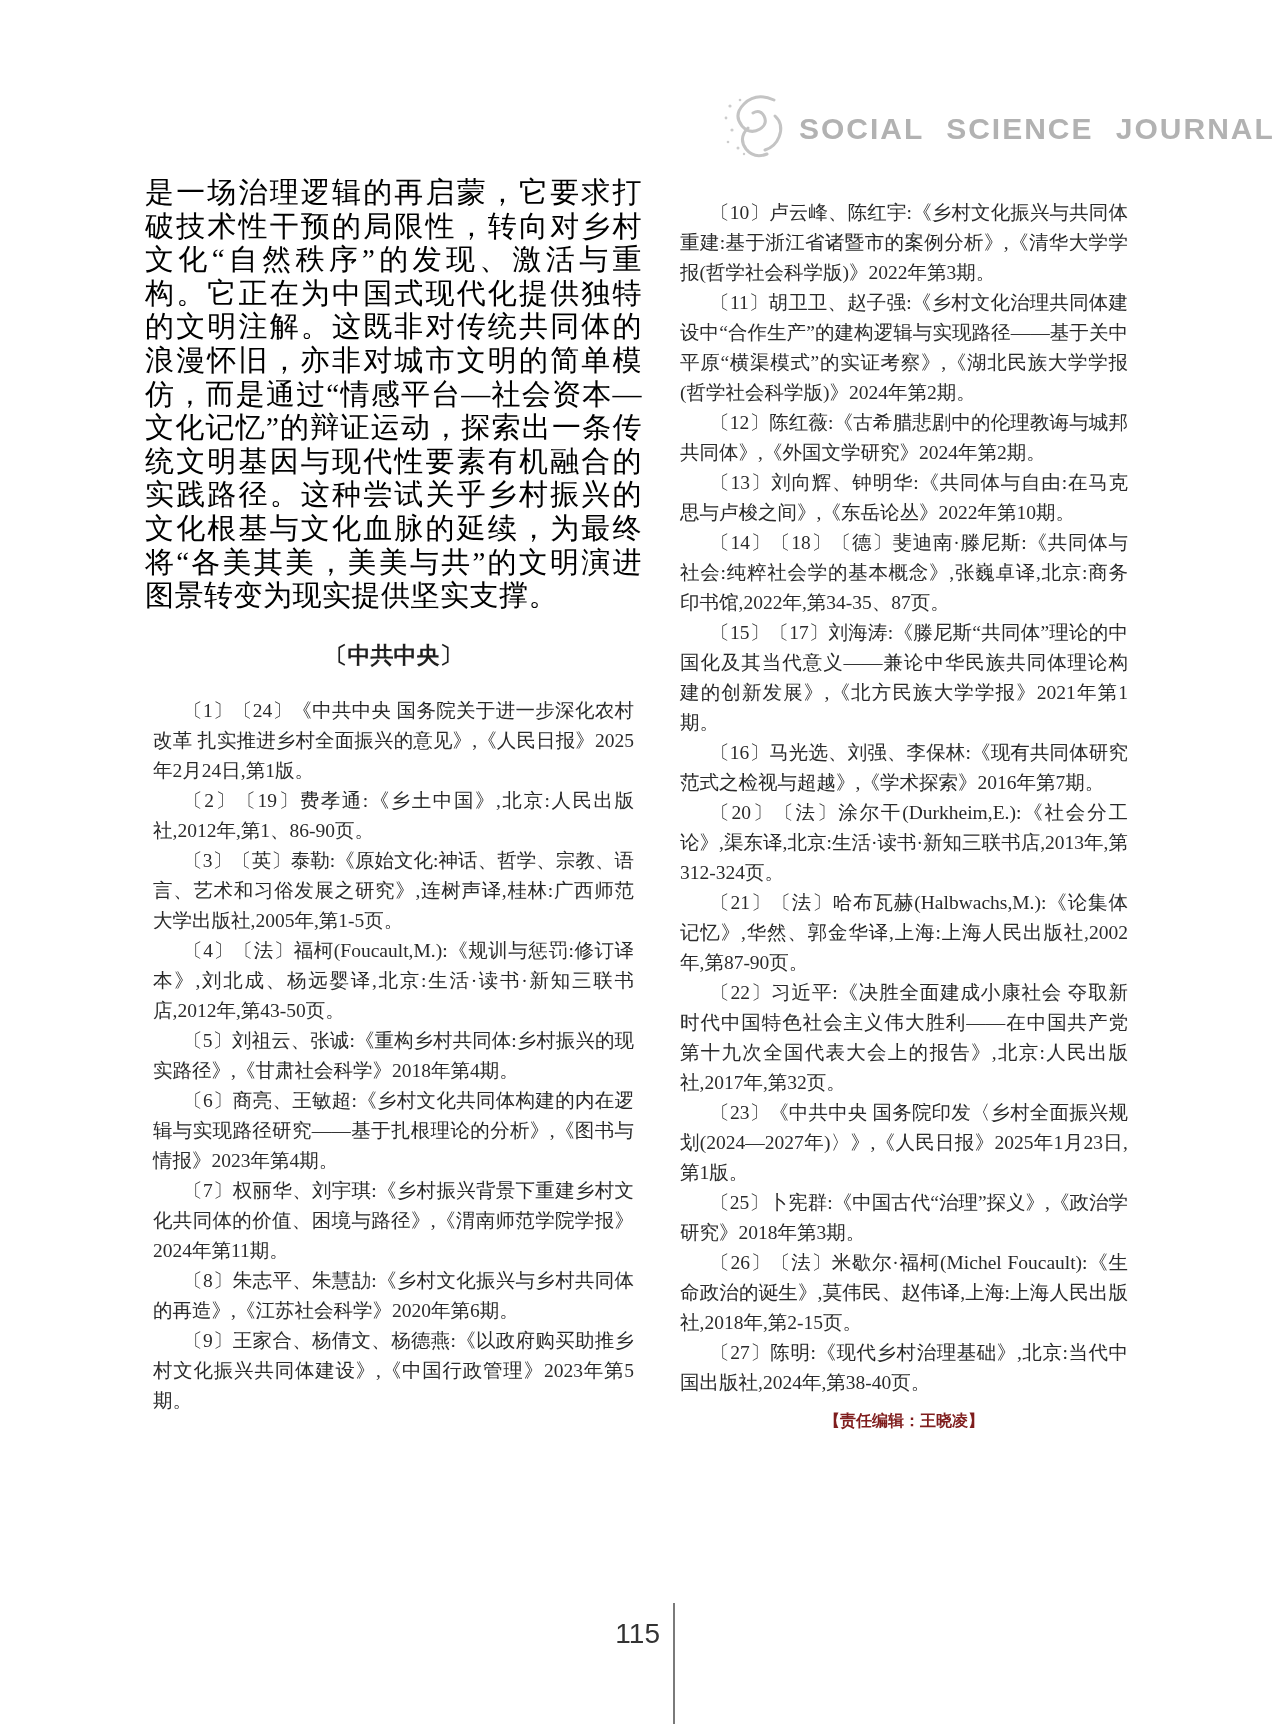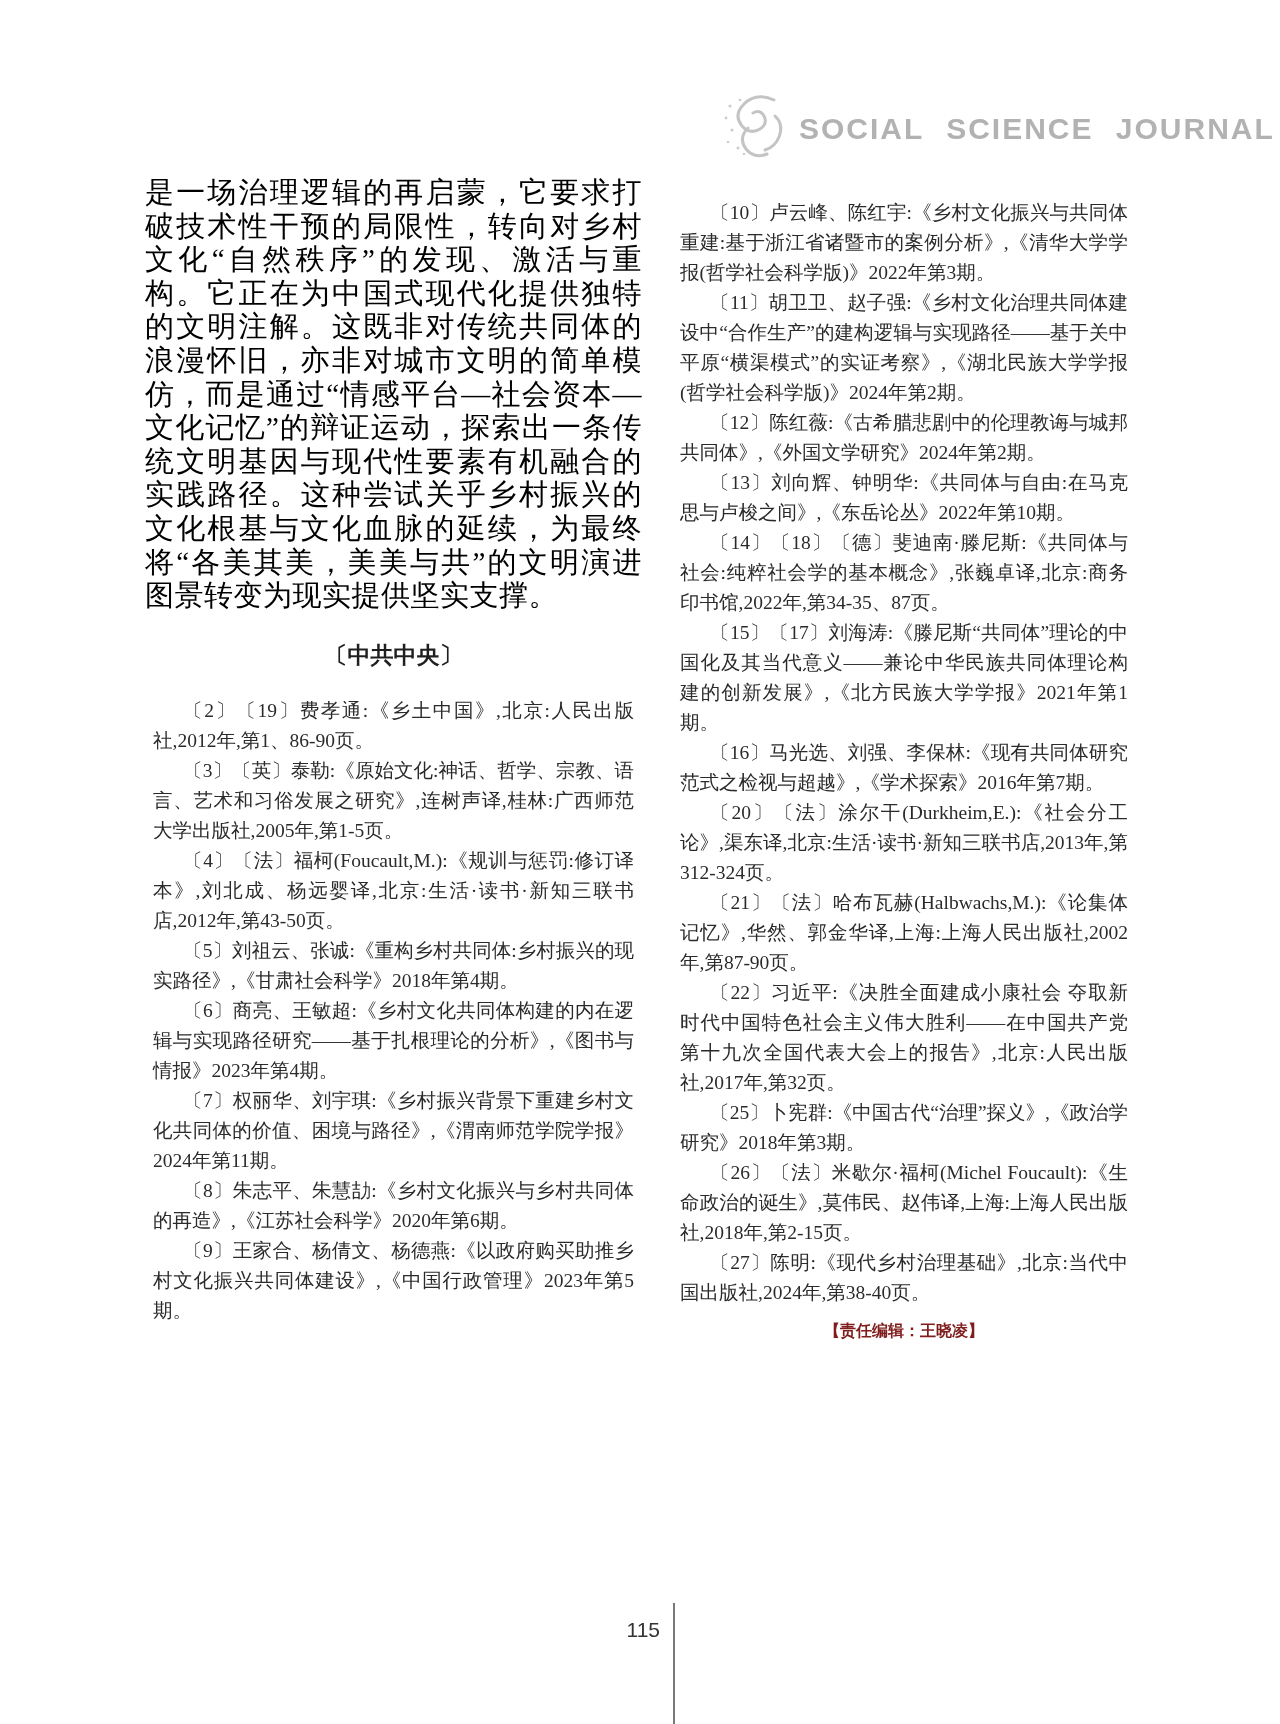--- a/index.html
+++ b/index.html
@@ -69,21 +69,21 @@
     text-align: center;
     color: #7f1d1d;
   }
 
   
   .page-number {
     position: absolute;
     left: 560px; top: 1618px; width: 100px;
     text-align: right;
     font-family: "Liberation Sans", sans-serif;
-    font-size: 21px;
+    font-size: 28px;
     color: #333333;
   }
   .footer-rule {
     position: absolute;
     left: 673px; top: 1603px;
     width: 2px; height: 121px;
     background: #7a7a7a;
   }
 </style>
 </head>
@@ -110,20 +110,21 @@
         </g>
       </svg>
     </span>
     <span class="journal-title">SOCIAL SCIENCE JOURNAL</span>
   </div>
 
   <div class="col col-left">
     <p class="body-text">是一场治理逻辑的再启蒙，它要求打破技术性干预的局限性，转向对乡村文化“自然秩序”的发现、激活与重构。它正在为中国式现代化提供独特的文明注解。这既非对传统共同体的浪漫怀旧，亦非对城市文明的简单模仿，而是通过“情感平台—社会资本—文化记忆”的辩证运动，探索出一条传统文明基因与现代性要素有机融合的实践路径。这种尝试关乎乡村振兴的文化根基与文化血脉的延续，为最终将“各美其美，美美与共”的文明演进图景转变为现实提供坚实支撑。</p>
     <h3 class="refs-heading">〔中共中央〕</h3>
     <div class="refs" id="refs-left">
+        <p class="ref">〔1〕〔24〕《中共中央 国务院关于进一步深化农村改革 扎实推进乡村全面振兴的意见》,《人民日报》2025年2月24日,第1版。</p>
         <p class="ref">〔2〕〔19〕费孝通:《乡土中国》,北京:人民出版社,2012年,第1、86-90页。</p>
         <p class="ref">〔3〕〔英〕泰勒:《原始文化:神话、哲学、宗教、语言、艺术和习俗发展之研究》,连树声译,桂林:广西师范大学出版社,2005年,第1-5页。</p>
         <p class="ref">〔4〕〔法〕福柯(Foucault,M.):《规训与惩罚:修订译本》,刘北成、杨远婴译,北京:生活·读书·新知三联书店,2012年,第43-50页。</p>
         <p class="ref">〔5〕刘祖云、张诚:《重构乡村共同体:乡村振兴的现实路径》,《甘肃社会科学》2018年第4期。</p>
         <p class="ref">〔6〕商亮、王敏超:《乡村文化共同体构建的内在逻辑与实现路径研究——基于扎根理论的分析》,《图书与情报》2023年第4期。</p>
         <p class="ref">〔7〕权丽华、刘宇琪:《乡村振兴背景下重建乡村文化共同体的价值、困境与路径》,《渭南师范学院学报》2024年第11期。</p>
         <p class="ref">〔8〕朱志平、朱慧劼:《乡村文化振兴与乡村共同体的再造》,《江苏社会科学》2020年第6期。</p>
         <p class="ref">〔9〕王家合、杨倩文、杨德燕:《以政府购买助推乡村文化振兴共同体建设》,《中国行政管理》2023年第5期。</p>
       </div>
   </div>
@@ -133,20 +134,21 @@
         <p class="ref">〔10〕卢云峰、陈红宇:《乡村文化振兴与共同体重建:基于浙江省诸暨市的案例分析》,《清华大学学报(哲学社会科学版)》2022年第3期。</p>
         <p class="ref">〔11〕胡卫卫、赵子强:《乡村文化治理共同体建设中“合作生产”的建构逻辑与实现路径——基于关中平原“横渠模式”的实证考察》,《湖北民族大学学报(哲学社会科学版)》2024年第2期。</p>
         <p class="ref">〔12〕陈红薇:《古希腊悲剧中的伦理教诲与城邦共同体》,《外国文学研究》2024年第2期。</p>
         <p class="ref">〔13〕刘向辉、钟明华:《共同体与自由:在马克思与卢梭之间》,《东岳论丛》2022年第10期。</p>
         <p class="ref">〔14〕〔18〕〔德〕斐迪南·滕尼斯:《共同体与社会:纯粹社会学的基本概念》,张巍卓译,北京:商务印书馆,2022年,第34-35、87页。</p>
         <p class="ref">〔15〕〔17〕刘海涛:《滕尼斯“共同体”理论的中国化及其当代意义——兼论中华民族共同体理论构建的创新发展》,《北方民族大学学报》2021年第1期。</p>
         <p class="ref">〔16〕马光选、刘强、李保林:《现有共同体研究范式之检视与超越》,《学术探索》2016年第7期。</p>
         <p class="ref">〔20〕〔法〕涂尔干(Durkheim,E.):《社会分工论》,渠东译,北京:生活·读书·新知三联书店,2013年,第312-324页。</p>
         <p class="ref">〔21〕〔法〕哈布瓦赫(Halbwachs,M.):《论集体记忆》,华然、郭金华译,上海:上海人民出版社,2002年,第87-90页。</p>
         <p class="ref">〔22〕习近平:《决胜全面建成小康社会 夺取新时代中国特色社会主义伟大胜利——在中国共产党第十九次全国代表大会上的报告》,北京:人民出版社,2017年,第32页。</p>
+        <p class="ref">〔23〕《中共中央 国务院印发〈乡村全面振兴规划(2024—2027年)〉》,《人民日报》2025年1月23日,第1版。</p>
         <p class="ref">〔25〕卜宪群:《中国古代“治理”探义》,《政治学研究》2018年第3期。</p>
         <p class="ref">〔26〕〔法〕米歇尔·福柯(Michel Foucault):《生命政治的诞生》,莫伟民、赵伟译,上海:上海人民出版社,2018年,第2-15页。</p>
         <p class="ref">〔27〕陈明:《现代乡村治理基础》,北京:当代中国出版社,2024年,第38-40页。</p>
       </div>
     <p class="editor-line">【责任编辑：王晓凌】</p>
   </div>
 
   <span class="page-number">115</span>
   <span class="footer-rule"></span>
 

